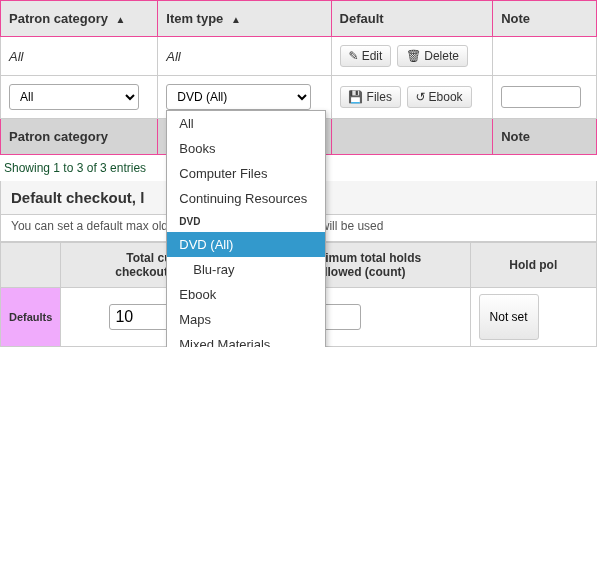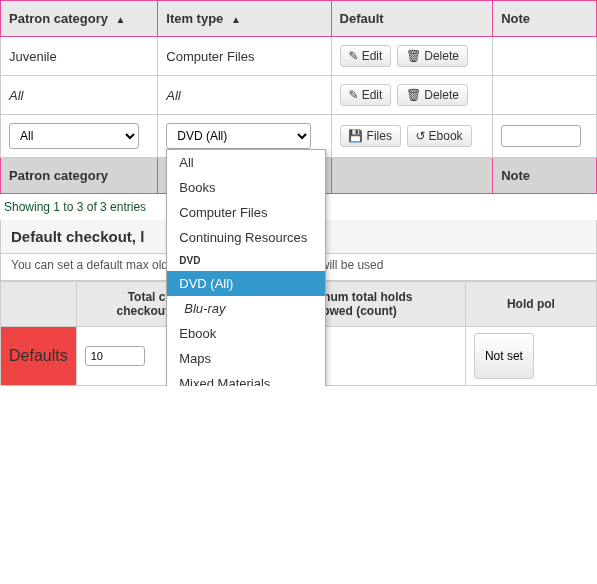--- a/index.html
+++ b/index.html
@@ -95,22 +95,21 @@
       color: #fff;
     }
     .dropdown-menu .dropdown-group-label {
       padding: 5px 12px;
       font-weight: bold;
       font-size: 10px;
       color: #333;
       cursor: default;
     }
     .dropdown-menu .dropdown-item.indented {
-      padding-left: 17px;
-      font-style: italic;
+      padding-left: 26px;
     }
 
     
     .showing-text {
       padding: 6px 4px;
       font-size: 12px;
       color: #14532d;
     }
 
     
@@ -145,30 +144,31 @@
       text-align: center;
       font-weight: bold;
     }
     .bottom-table td {
       border: 1px solid #ccc;
       padding: 6px 8px;
       font-size: 12px;
       vertical-align: middle;
     }
     .bottom-table td.label-cell {
-      background: #ef4444;
-      font-weight: normal;
-      font-size: 16px;
+      background: #f0abfc;
+      font-weight: bold;
+      font-size: 11px;
     }
     .bottom-input {
       width: 60px;
       padding: 3px 5px;
       border: 1px solid #aaa;
       border-radius: 3px;
-      font-size: 11px;
+      font-size: 16px;
+      margin-left: 40px;
     }
     .not-set-btn {
       padding: 15px 10px;
       border: 1px solid #ccc;
       border-radius: 3px;
       background: linear-gradient(to bottom, #fff, #e8e8e8);
       font-size: 12px;
       cursor: pointer;
     }
 
@@ -194,35 +194,20 @@
       <th>
         <span>Default</span>
       </th>
       <th>
         <span>Note</span>
       </th>
     </tr>
   </thead>
   <tbody>
 
-    <tr>
-      <td>Juvenile</td>
-      <td>Computer Files</td>
-      <td>
-        <button class="btn btn-edit">
-          <span>✎</span>
-          <span>Edit</span>
-        </button>
-        <button class="btn btn-delete">
-          <span>🗑</span>
-          <span>Delete</span>
-        </button>
-      </td>
-      <td></td>
-    </tr>
 
     <tr>
       <td class="italic">All</td>
       <td class="italic">All</td>
       <td>
         <button class="btn btn-edit">
           <span>✎</span>
           <span>Edit</span>
         </button>
         <button class="btn btn-delete">

